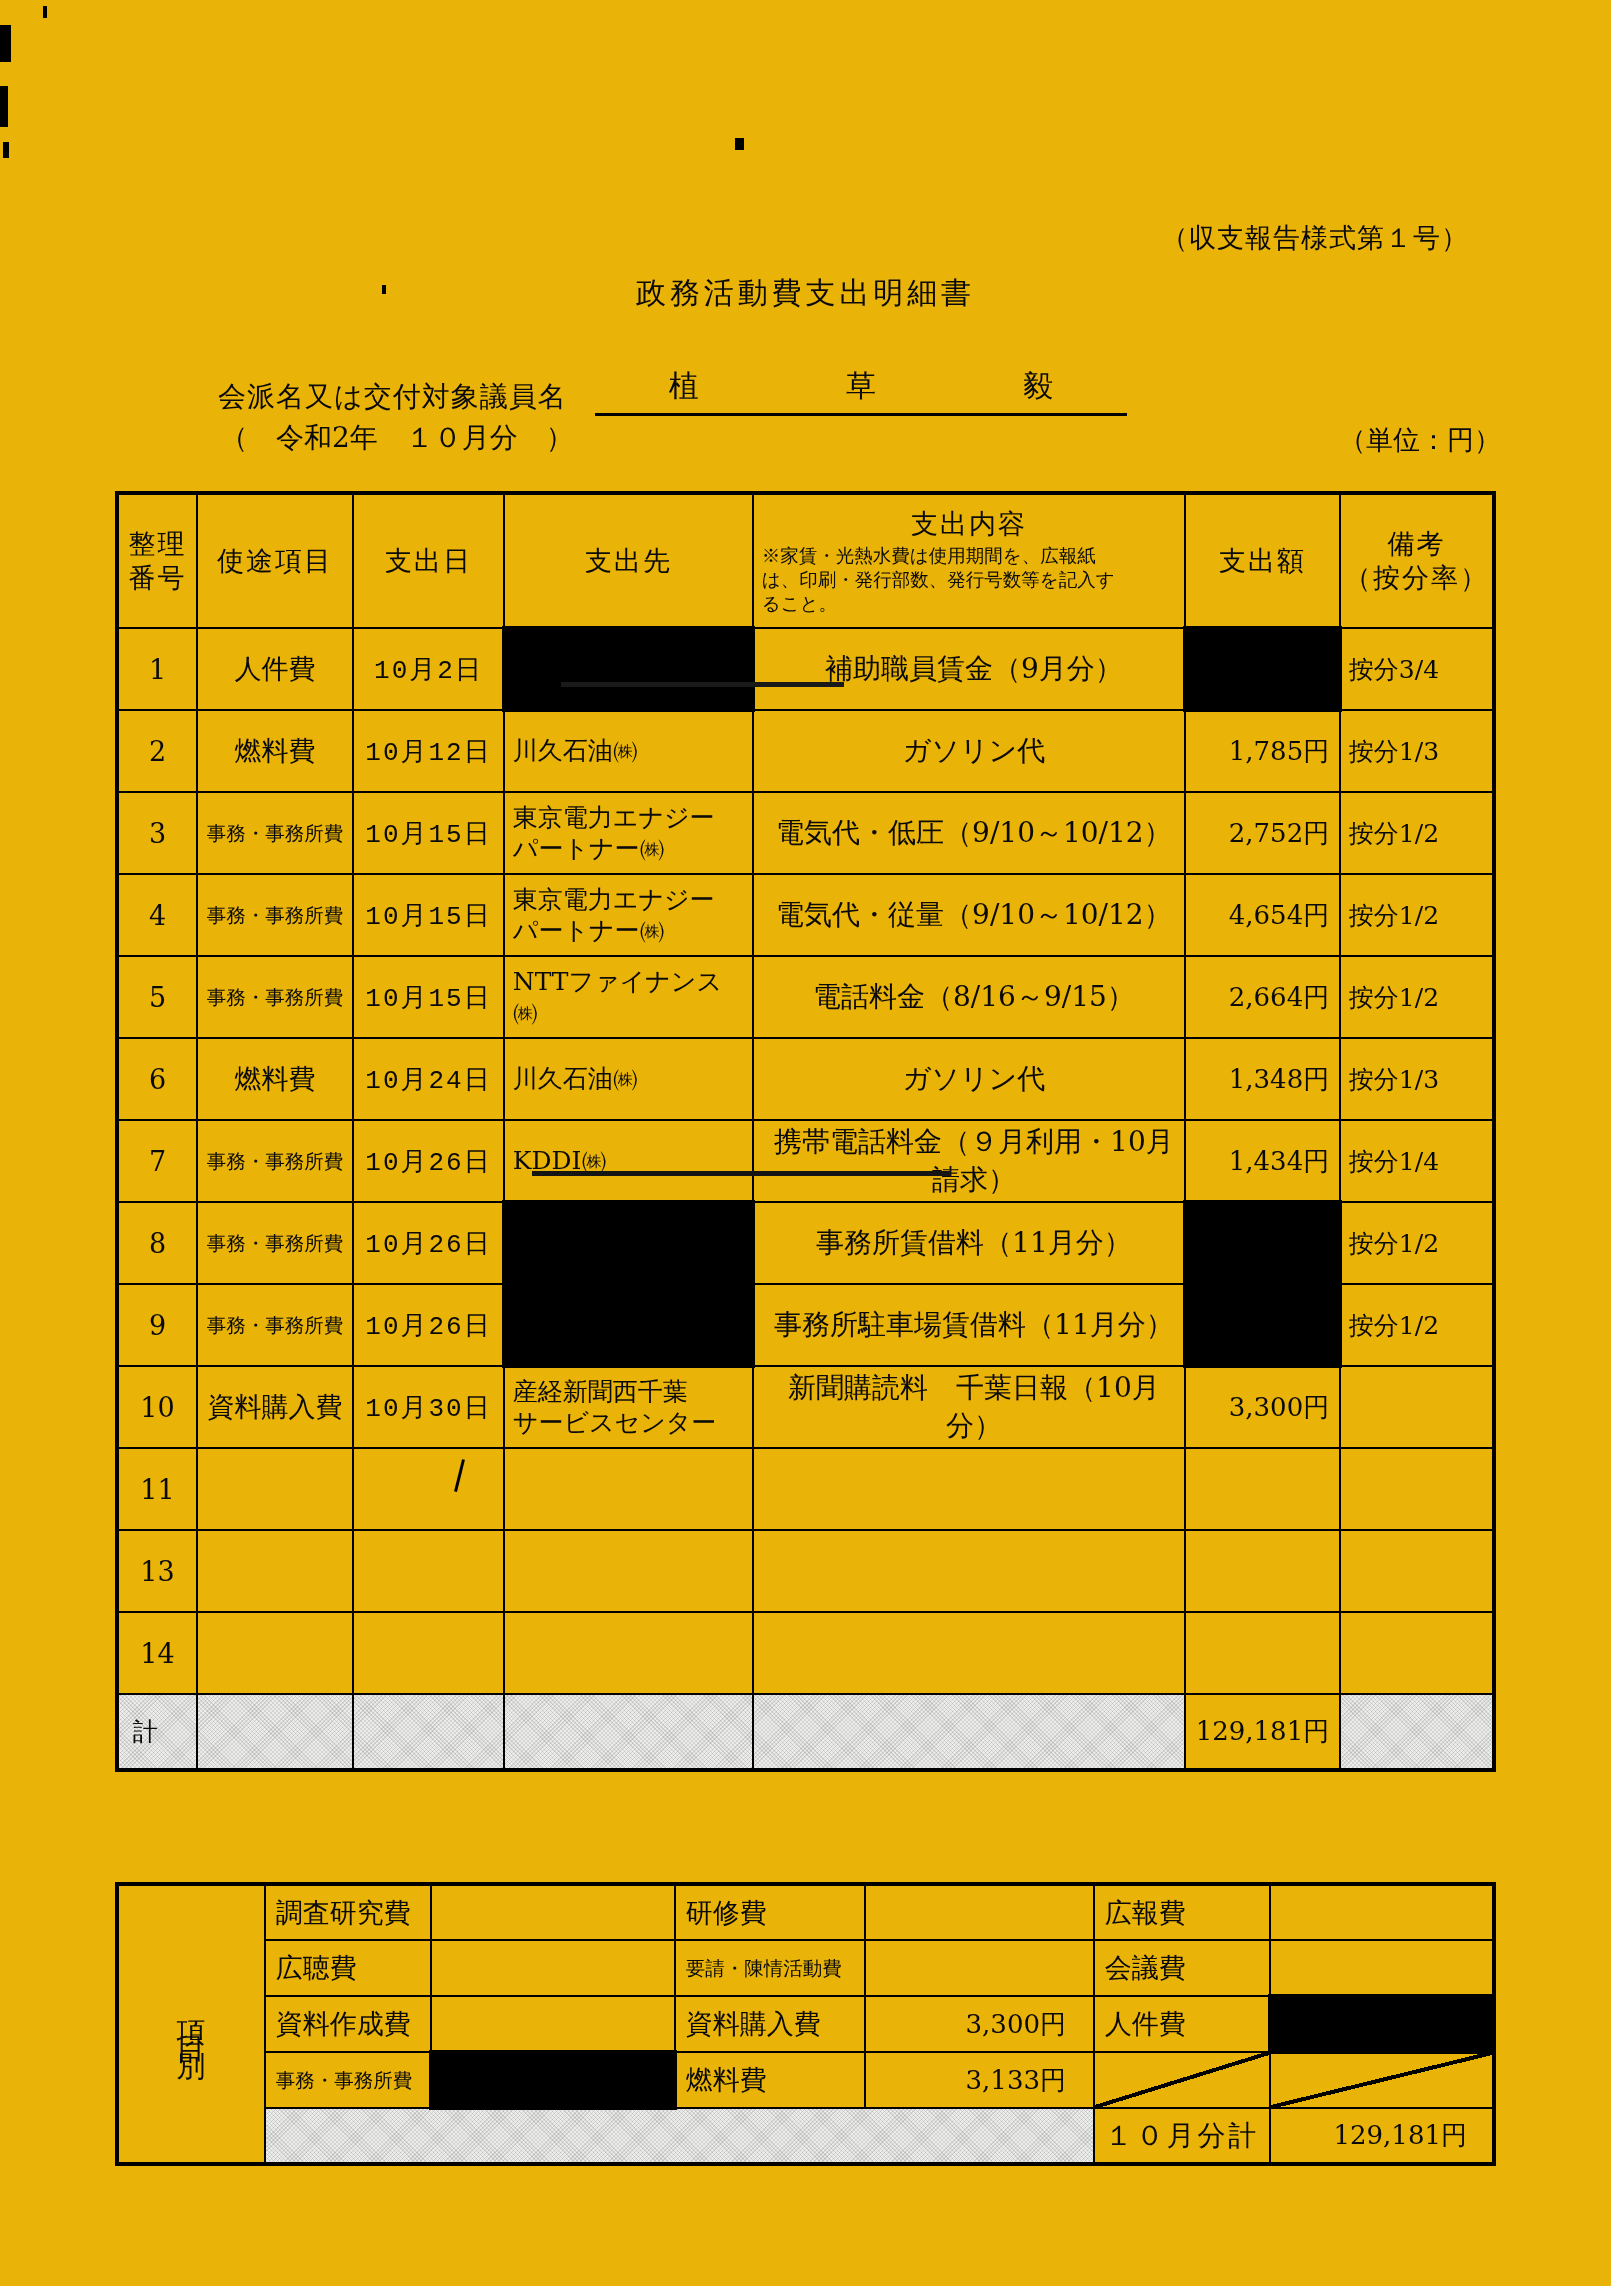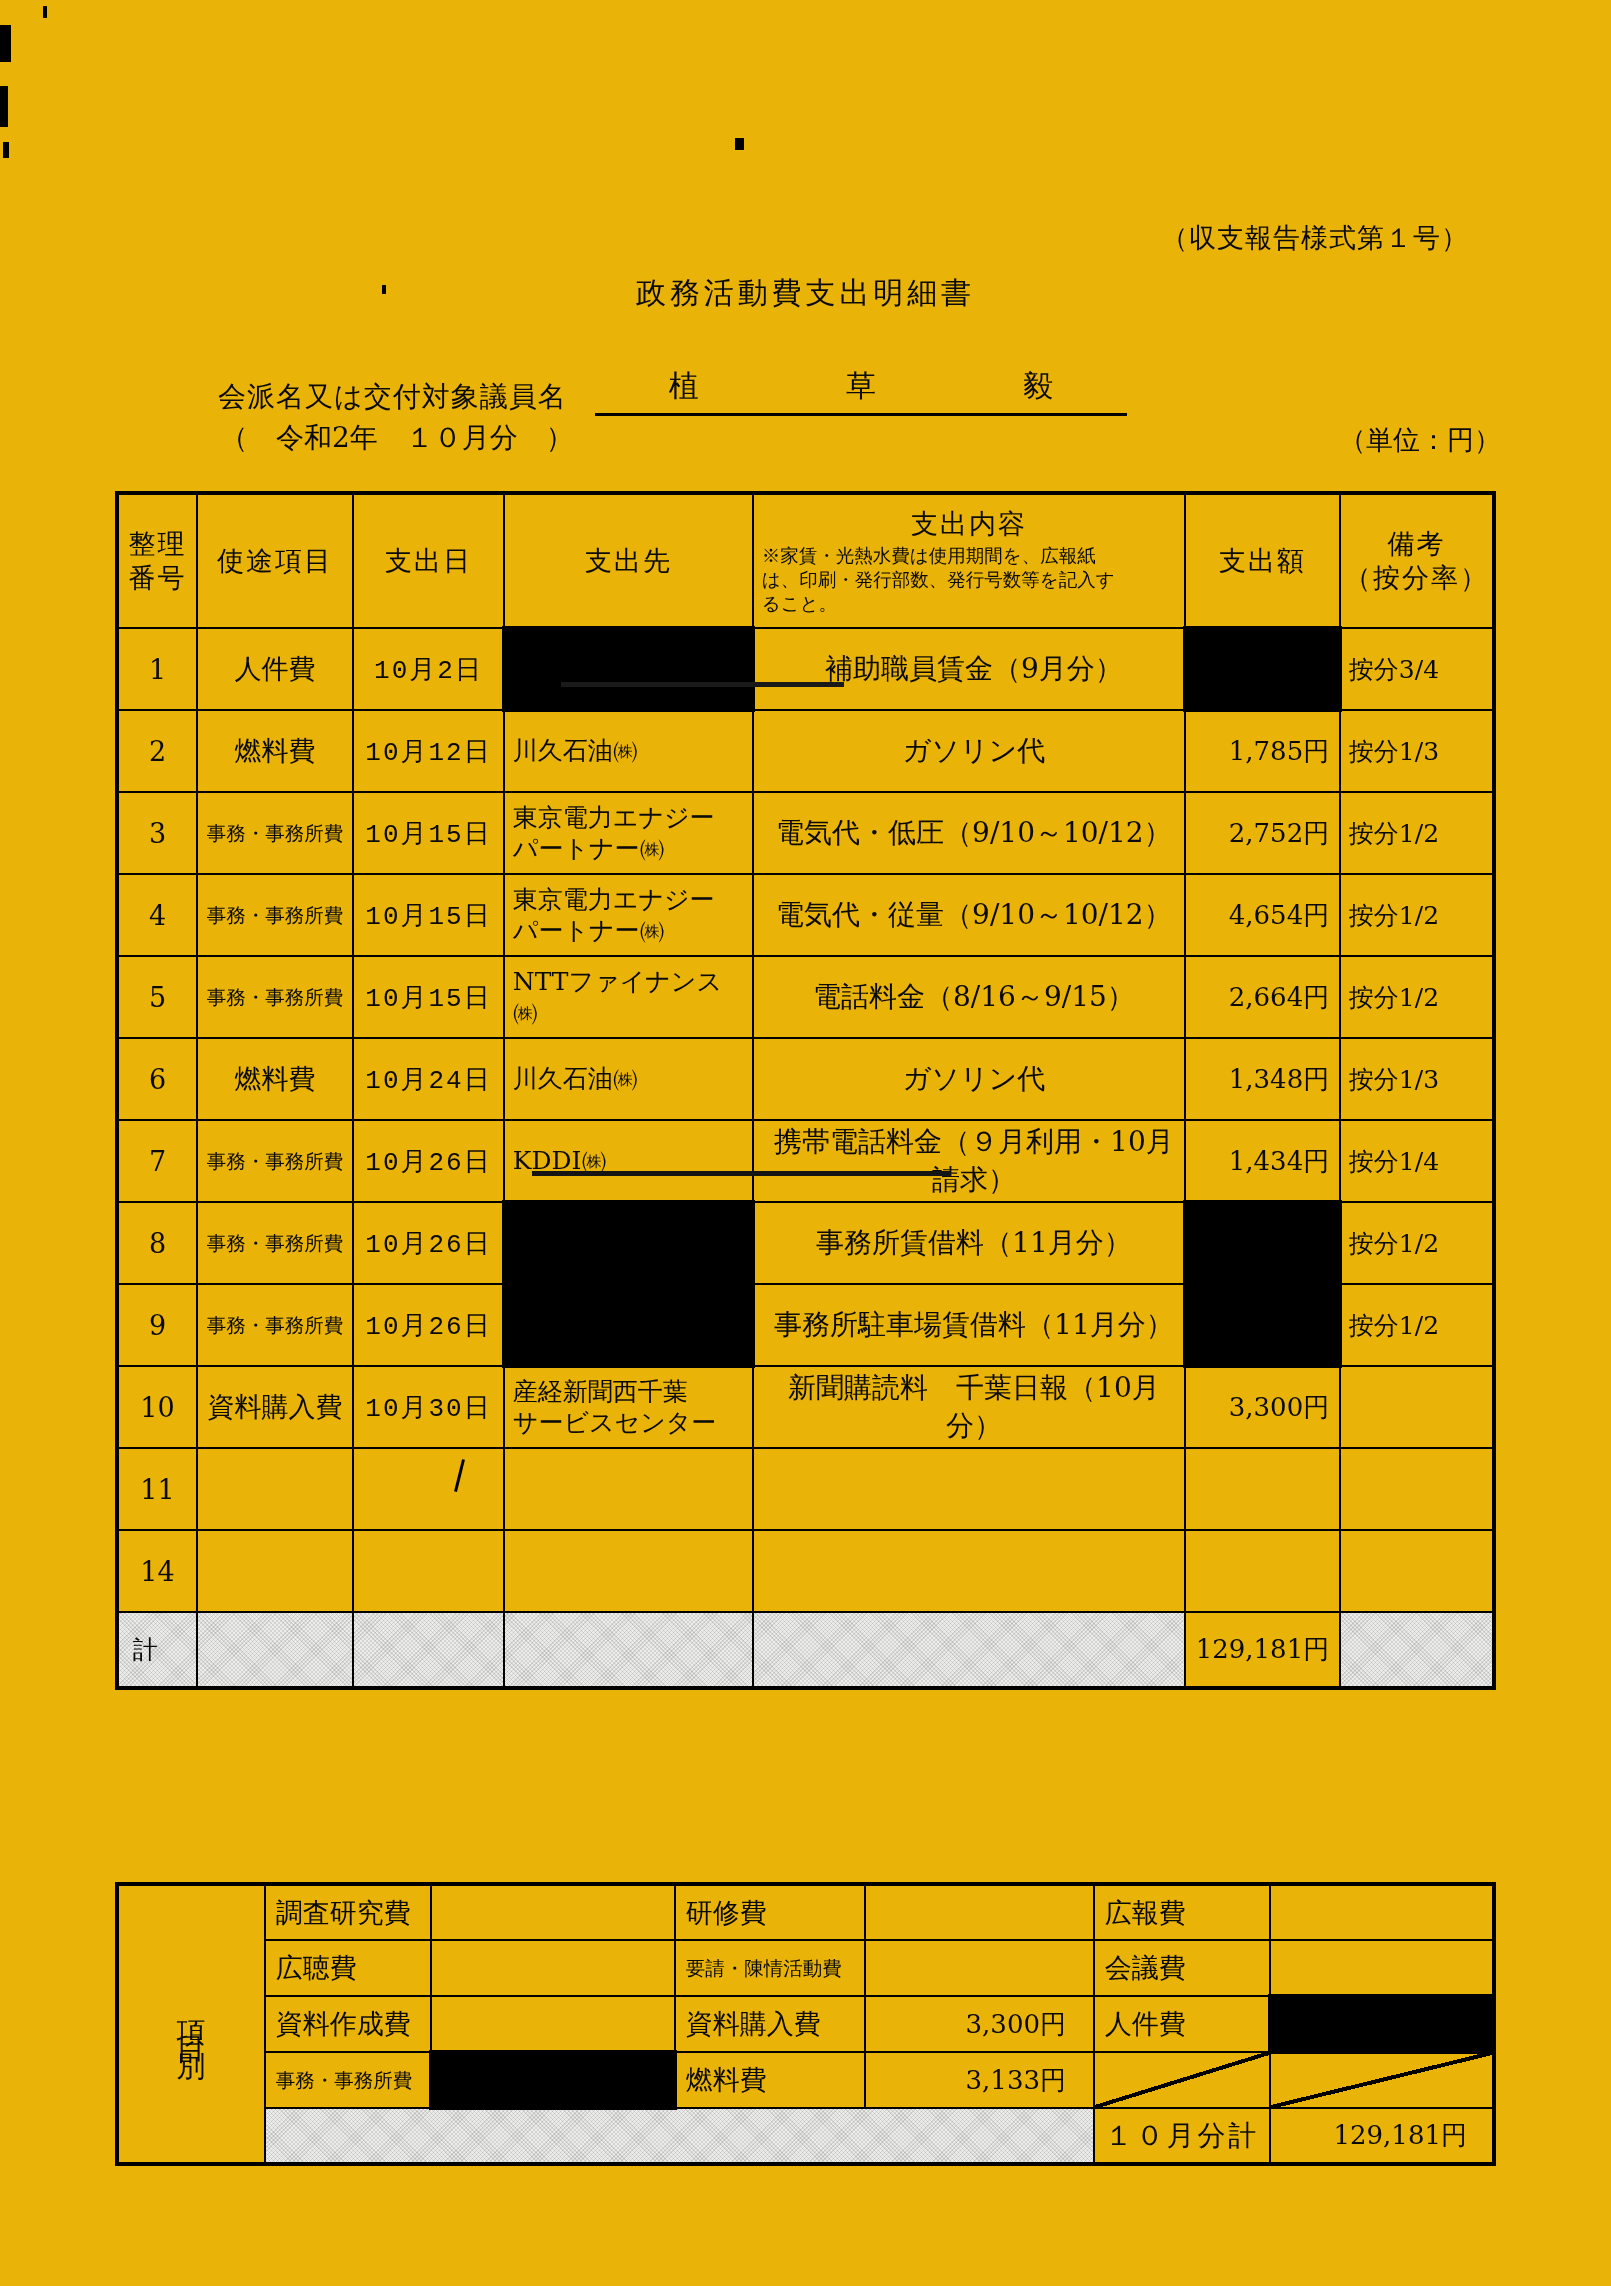--- a/index.html
+++ b/index.html
@@ -217,20 +217,29 @@
       <td class="td-no">11</td>
       <td class="td-item"></td>
       <td class="td-date"></td>
       <td class="td-payee"></td>
       <td class="td-detail"></td>
       <td class="td-amount"></td>
       <td class="td-note"></td>
     </tr>
 
 
+    <tr class="r">
+      <td class="td-no">13</td>
+      <td class="td-item"></td>
+      <td class="td-date"></td>
+      <td class="td-payee"></td>
+      <td class="td-detail"></td>
+      <td class="td-amount"></td>
+      <td class="td-note"></td>
+    </tr>
 
     <tr class="r">
       <td class="td-no">14</td>
       <td class="td-item"></td>
       <td class="td-date"></td>
       <td class="td-payee"></td>
       <td class="td-detail"></td>
       <td class="td-amount"></td>
       <td class="td-note"></td>
     </tr>

